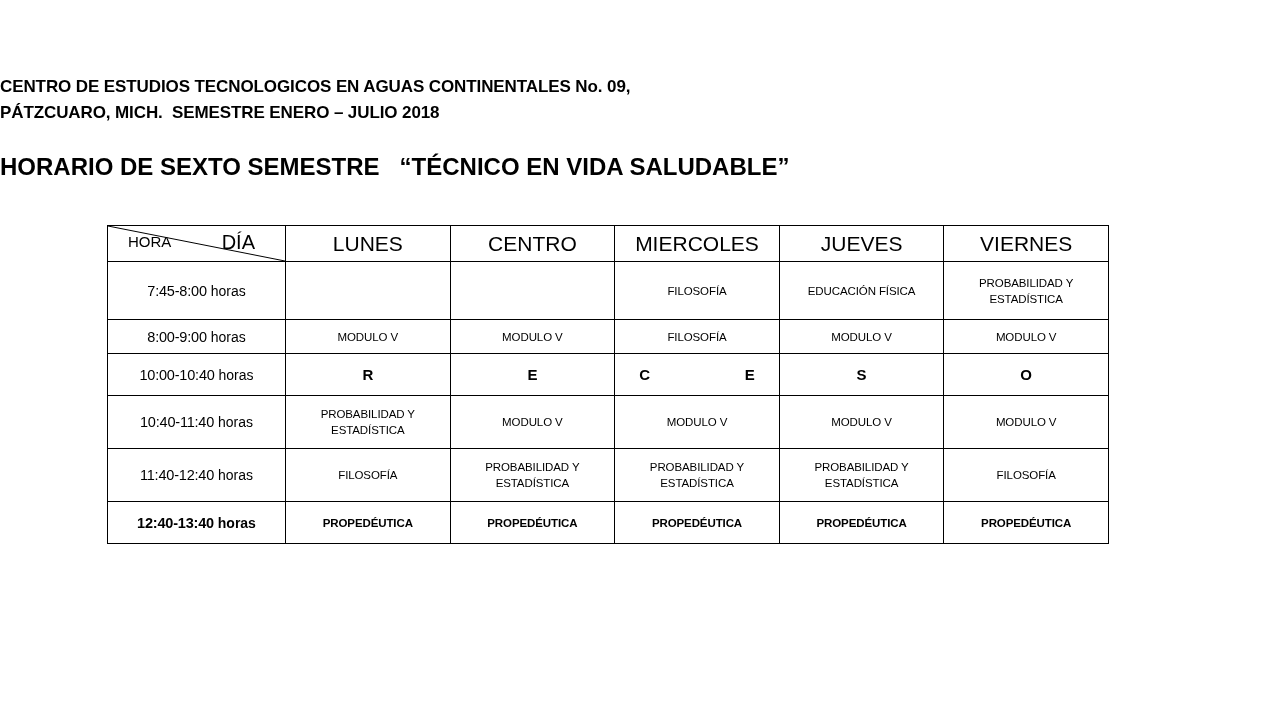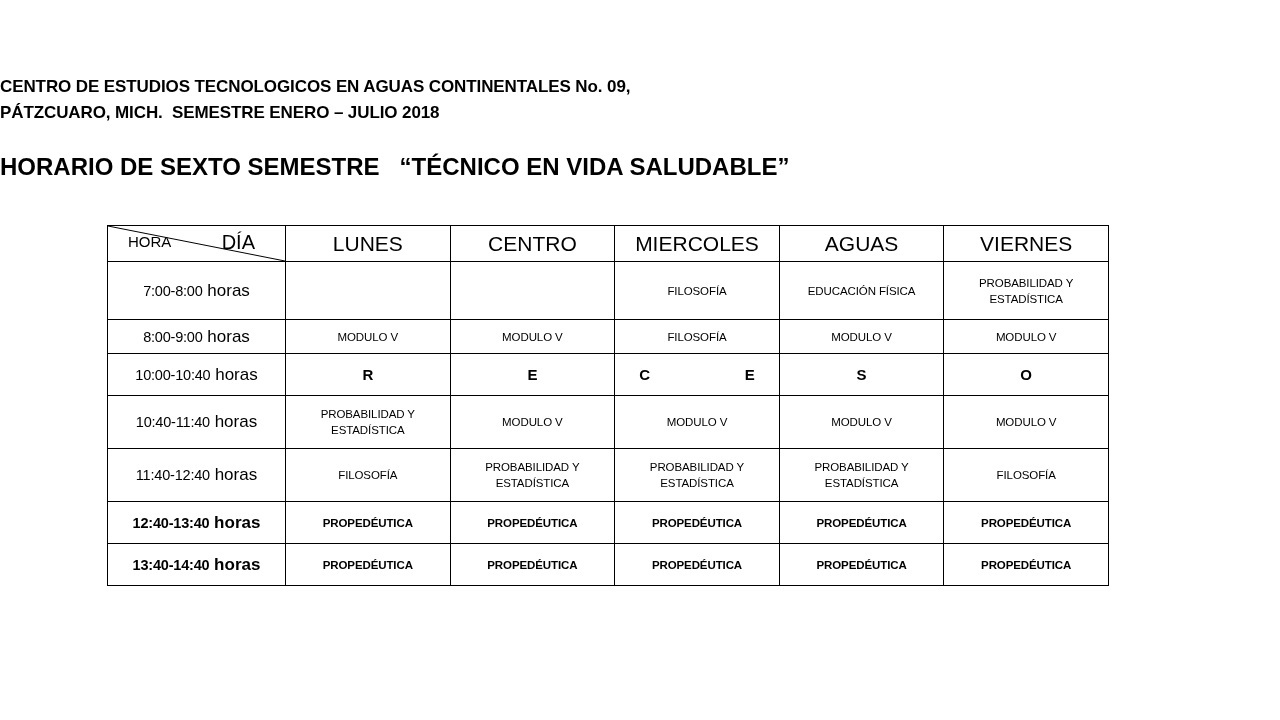--- a/index.html
+++ b/index.html
@@ -106,21 +106,21 @@
   
   td.time-cell {
     vertical-align: top;
     text-align: center;
     font-size: 14.5px;
     line-height: 18px;
     padding-top: 6px;
     white-space: nowrap;
   }
   td.time-cell .t-main { letter-spacing: -0.2px; }
-  td.time-cell .t-unit { font-size: 17px; }
+  td.time-cell .t-unit { font-size: 14px; }
 
   
   td.subject-cell {
     font-size: 11.5px;
     line-height: 16px;
     letter-spacing: -0.1px;
     padding: 2px 4px;
   }
 
   
@@ -172,26 +172,26 @@
             <svg class="corner-diag" viewBox="0 0 178 35" preserveAspectRatio="none">
               <line x1="0" y1="0" x2="178" y2="35" stroke="#000000" stroke-width="1" vector-effect="non-scaling-stroke"></line>
             </svg>
             <span class="corner-hora">HORA</span>
             <span class="corner-dia">DÍA</span>
           </div>
         </td>
         <td class="day-head">LUNES</td>
         <td class="day-head">CENTRO</td>
         <td class="day-head">MIERCOLES</td>
-        <td class="day-head">AGUAS</td>
+        <td class="day-head">JUEVES</td>
         <td class="day-head">VIERNES</td>
       </tr>
 
       <tr class="r-tall">
-        <td class="time-cell"><span class="t-main">7:00-8:00</span><span class="t-unit"> horas</span></td>
+        <td class="time-cell"><span class="t-main">7:45-8:00</span><span class="t-unit"> horas</span></td>
         <td class="subject-cell"></td>
         <td class="subject-cell"></td>
         <td class="subject-cell">FILOSOFÍA</td>
         <td class="subject-cell">EDUCACIÓN FÍSICA</td>
         <td class="subject-cell">PROBABILIDAD Y ESTADÍSTICA</td>
       </tr>
 
       <tr class="r-short">
         <td class="time-cell"><span class="t-main">8:00-9:00</span><span class="t-unit"> horas</span></td>
         <td class="subject-cell">MODULO V</td>
@@ -236,23 +236,15 @@
 
       <tr class="r-prop">
         <td class="time-cell"><span class="t-main">12:40-13:40</span><span class="t-unit"> horas</span></td>
         <td class="subject-cell">PROPEDÉUTICA</td>
         <td class="subject-cell">PROPEDÉUTICA</td>
         <td class="subject-cell">PROPEDÉUTICA</td>
         <td class="subject-cell">PROPEDÉUTICA</td>
         <td class="subject-cell">PROPEDÉUTICA</td>
       </tr>
 
-      <tr class="r-prop">
-        <td class="time-cell"><span class="t-main">13:40-14:40</span><span class="t-unit"> horas</span></td>
-        <td class="subject-cell">PROPEDÉUTICA</td>
-        <td class="subject-cell">PROPEDÉUTICA</td>
-        <td class="subject-cell">PROPEDÉUTICA</td>
-        <td class="subject-cell">PROPEDÉUTICA</td>
-        <td class="subject-cell">PROPEDÉUTICA</td>
-      </tr>
     </tbody>
   </table>
 </div>
 
 </body></html>

